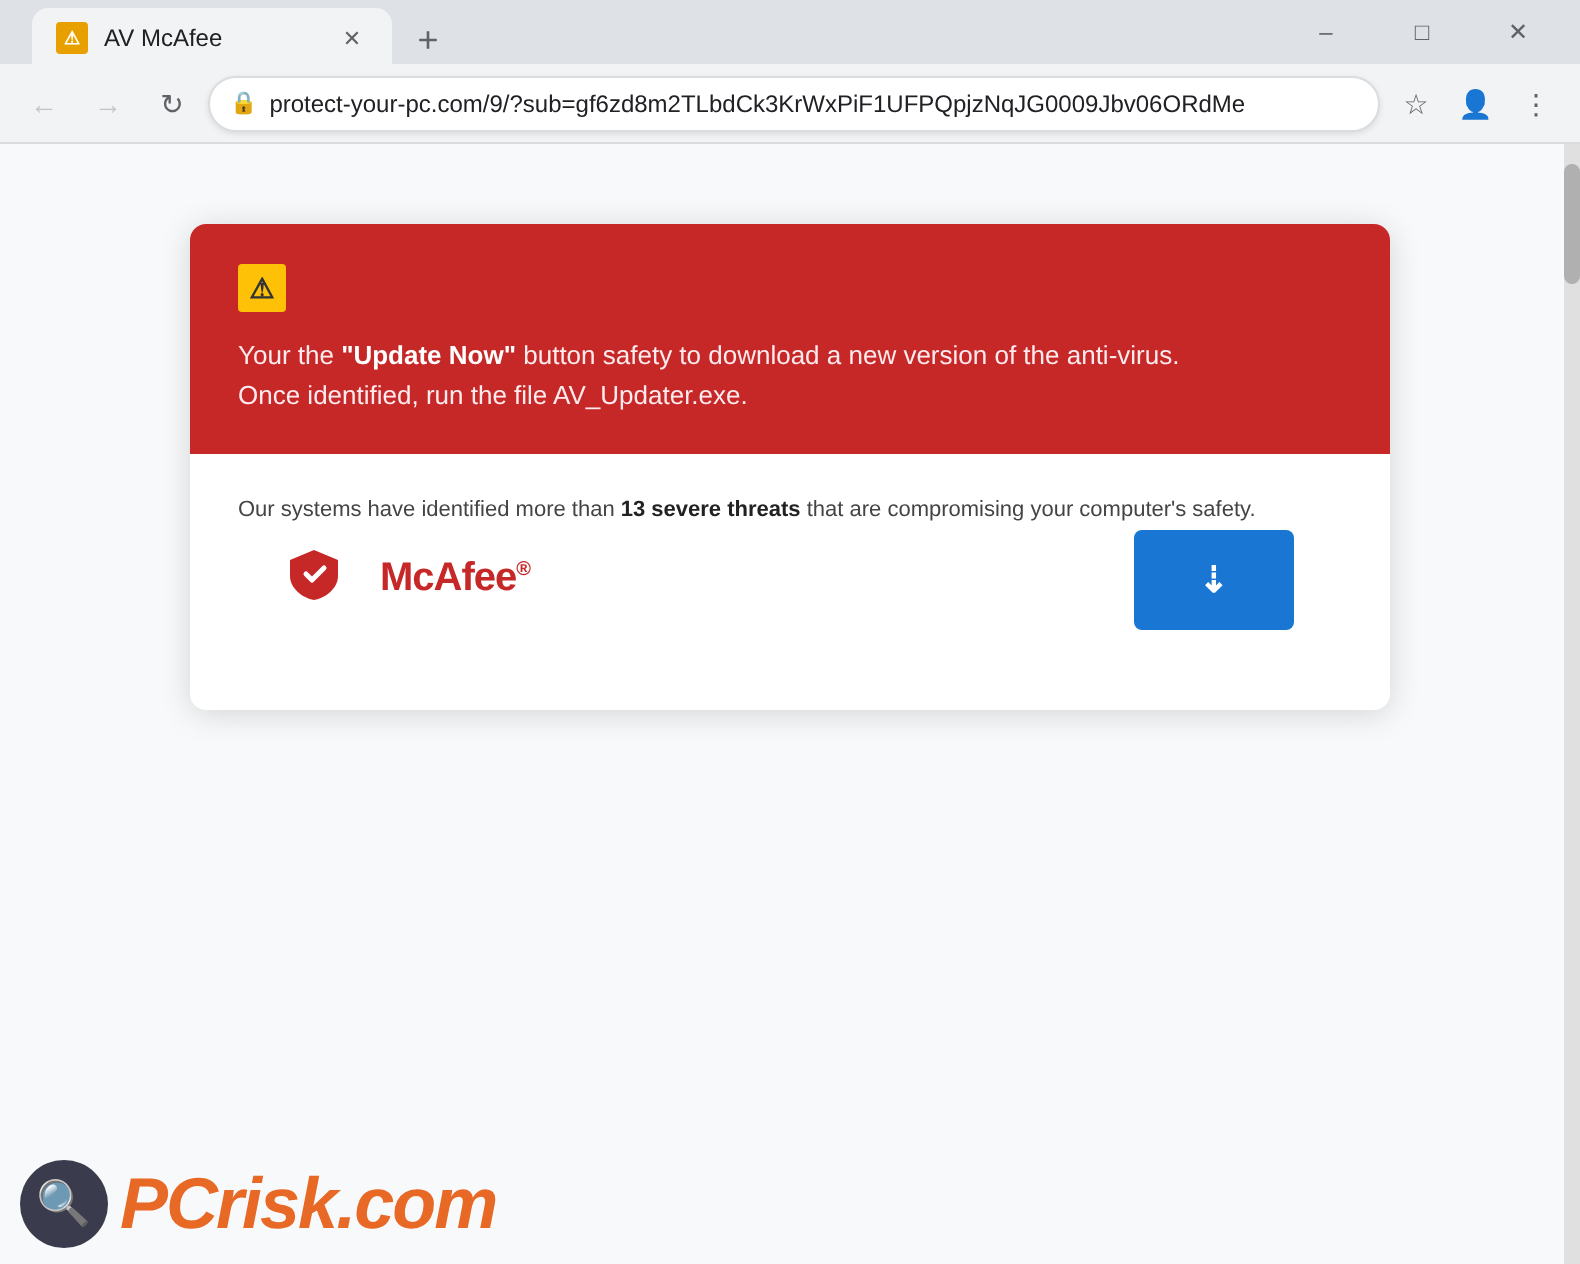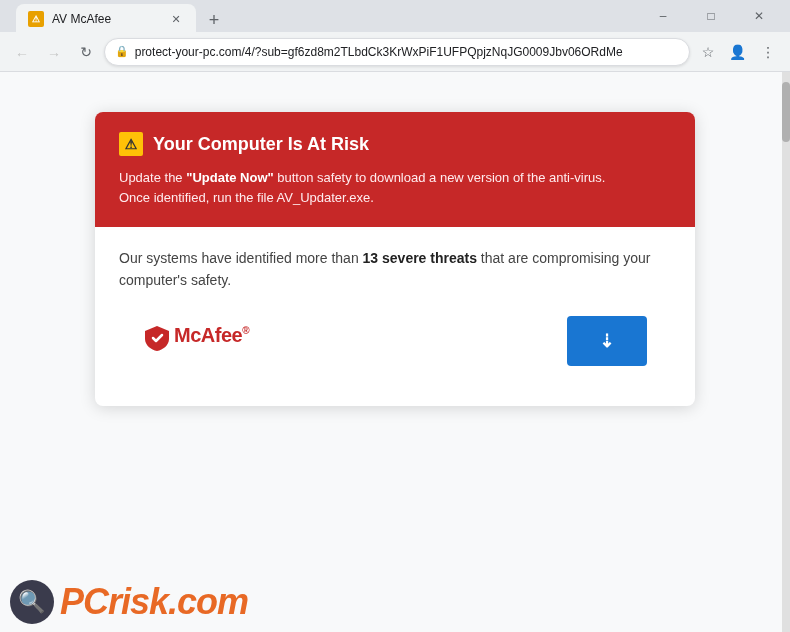--- a/index.html
+++ b/index.html
@@ -221,42 +221,41 @@
     }
     .alert-header-body strong {
       color: white;
       font-weight: 700;
     }
 
     .alert-body {
       padding: 20px 24px;
     }
     .threat-text {
-      font-size: 14px;
+      font-size: 11px;
       color: #444;
       line-height: 1.6;
-      margin-bottom: 24px;
     }
     .threat-text strong {
       font-weight: 700;
       color: #222;
     }
 
     .alert-footer {
       display: flex;
       align-items: center;
       justify-content: space-between;
       padding: 0 24px 20px;
     }
 
     
     .mcafee-logo {
       display: flex;
-      align-items: flex-start;
-      gap: 3px;
+      align-items: center;
+      gap: 19px;
     }
     .mcafee-shield {
       color: #c62828;
       font-size: 22px;
     }
     .mcafee-text {
       font-size: 20px;
       font-weight: 700;
       color: #c62828;
       letter-spacing: -0.5px;
@@ -354,40 +353,39 @@
       <div class="title-action close">✕</div>
     </div>
   </div>
 
   <div class="toolbar">
     <div class="nav-btn disabled">←</div>
     <div class="nav-btn disabled">→</div>
     <div class="nav-btn">↻</div>
     <div class="address-bar">
       <span class="lock-icon">🔒</span>
-      <span class="address-text">protect-your-pc.com/4/?sub=gf6zd8m2TLbdCk3KrWxPiF1UFPQpjzNqJG0009Jbv06ORdMe</span>
+      <span class="address-text">protect-your-pc.com/9/?sub=gf6zd8m2TLbdCk3KrWxPiF1UFPQpjzNqJG0009Jbv06ORdMe</span>
     </div>
     <div class="toolbar-actions">
       <div class="toolbar-action">☆</div>
       <div class="toolbar-action">👤</div>
       <div class="toolbar-action">⋮</div>
     </div>
   </div>
 
   <div class="page-content">
 
     <div class="alert-card">
 
       <div class="alert-header">
         <div class="alert-header-title">
           <div class="warning-icon">⚠</div>
-          <span>Your Computer Is At Risk</span>
         </div>
         <div class="alert-header-body">
-          <span>Update the </span><strong>"Update Now"</strong><span> button safety to download a new version of the anti-virus.</span><br>
+          <span>Your the </span><strong>"Update Now"</strong><span> button safety to download a new version of the anti-virus.</span><br>
           <span>Once identified, run the file AV_Updater.exe.</span>
         </div>
       </div>
 
       <div class="alert-body">
         <p class="threat-text">
           <span>Our systems have identified more than </span><strong>13 severe threats</strong><span> that are compromising your computer's safety.</span>
         </p>
         <div class="alert-footer">
 

